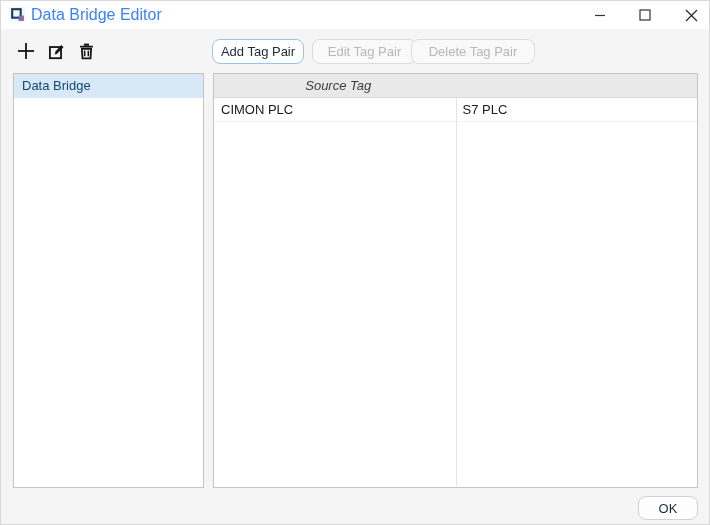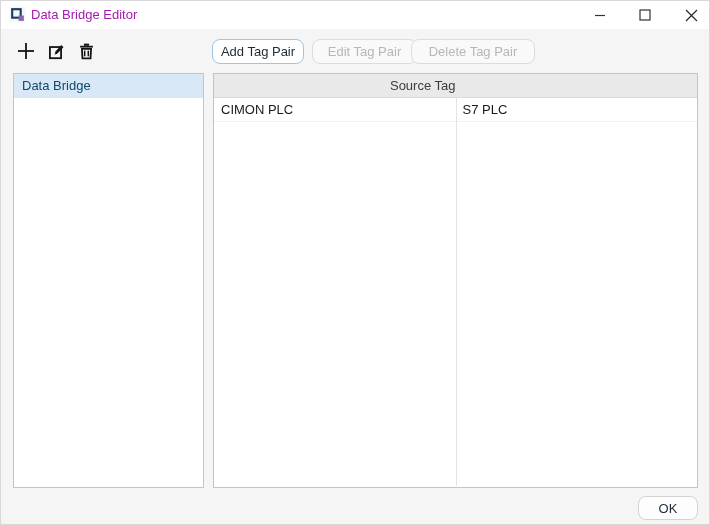--- a/index.html
+++ b/index.html
@@ -17,21 +17,21 @@
   }
 
   
   .titlebar {
     position: absolute; top: 0; left: 0; right: 0; height: 28px;
     background: #ffffff;
   }
   .app-icon { position: absolute; left: 8px; top: 5px; width: 17px; height: 17px; }
   .window-title {
     position: absolute; left: 30px; top: 0; height: 28px;
-    line-height: 28px; font-size: 13px; color: #a21caf;
+    line-height: 28px; font-size: 16px; color: #3b82f6;
   }
   .win-btn {
     position: absolute; top: 0; width: 32px; height: 28px;
     background: transparent; border: none;
     display: flex; align-items: center; justify-content: center;
     cursor: default;
   }
   .win-btn.min   { left: 583px; }
   .win-btn.max   { left: 628px; }
   .win-btn.close { left: 674px; }
@@ -90,21 +90,22 @@
   }
   .table-header {
     display: flex; height: 24px;
     background: #e9e9e9;
     border-bottom: 1px solid #d9d9d9;
   }
   .th {
     width: 50%;
     line-height: 24px; padding-left: 7px;
     font-size: 13px; font-weight: normal; color: #3c3c3c;
-    text-align: right;
+    text-align: center;
+    font-style: italic;
   }
   .table-body { position: relative; height: calc(100% - 25px); }
   .col-divider {
     position: absolute; left: 50%; top: 0; bottom: 0;
     width: 1px; background: #e3e3e3;
   }
   .table-row {
     display: flex; height: 24px;
     border-bottom: 1px solid #f1f1f1;
   }

